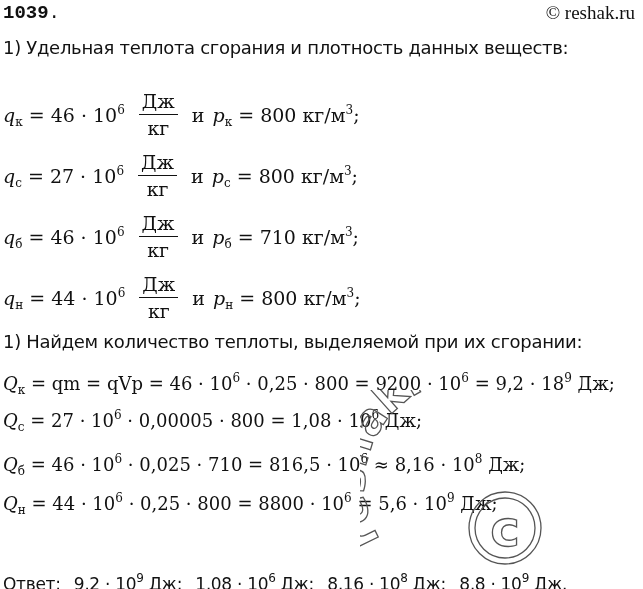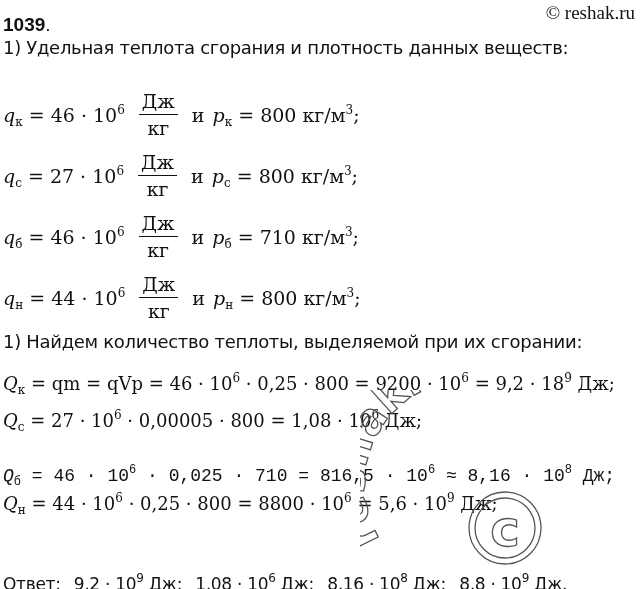--- a/index.html
+++ b/index.html
@@ -1,21 +1,21 @@
 <!DOCTYPE html>
 <html><head>
 <meta charset="utf-8">
 <style>
   html, body { margin: 0; padding: 0; background: #ffffff; }
   body {
     width: 643px; height: 589px; position: relative; overflow: hidden;
     font-family: "DejaVu Serif", serif; color: #111111;
   }
   .line { position: absolute; left: 3px; white-space: nowrap; font-size: 19px; line-height: 24px; }
-  .header-num { position: absolute; left: 3px; top: 14px; font-family: Liberation Sans, sans-serif; font-weight: bold; font-size: 19px; }
+  .header-num { position: absolute; left: 3px; top: 2px; font-family: Liberation Mono, monospace; font-weight: bold; font-size: 19px; }
   .header-num .dot { font-weight: normal; }
   .copyright { position: absolute; right: 8px; top: 2px; font-family: "Liberation Serif", serif; font-size: 19px; }
   .sans { font-family: "DejaVu Sans", sans-serif; font-size: 18px; letter-spacing: -0.3px; text-align: center; }
   .var { font-style: italic; }
   sub { font-size: 12px; vertical-align: -4px; font-style: normal; }
   sup { font-size: 12px; vertical-align: 8px; }
   .frac { display: inline-block; vertical-align: middle; text-align: center; margin: 0 8px; position: relative; top: -2px; }
   .frac .num { display: block; border-bottom: 1.3px solid #111; padding: 0 3px 2px 3px; line-height: 22px; }
   .frac .den { display: block; line-height: 22px; padding-top: 2px; }
   .gap { display: inline-block; width: 8px; }
@@ -51,21 +51,21 @@
 </div>
 
 <div class="line sans" style="top:330px;">1) Найдем количество теплоты, выделяемой при их сгорании:</div>
 
 <div class="line" style="top:366px; font-size:18px;">
   <span class="var">Q</span><sub>к</sub><span> = qm = qVp = 46 · 10</span><sup>6</sup><span> · 0,25 · 800 = 9200 · 10</span><sup>6</sup><span> = 9,2 · 18</span><sup>9</sup><span> Дж;</span>
 </div>
 <div class="line" style="top:403px; font-size:18px;">
   <span class="var">Q</span><sub>с</sub><span> = 27 · 10</span><sup>6</sup><span> · 0,00005 · 800 = 1,08 · 10</span><sup>6</sup><span> Дж;</span>
 </div>
-<div class="line" style="top:458px; font-size:18px;font-family:Liberation Mono, monospace;">
+<div class="line" style="top:447px; font-size:18px;">
   <span class="var">Q</span><sub>б</sub><span> = 46 · 10</span><sup>6</sup><span> · 0,025 · 710 = 816,5 · 10</span><sup>6</sup><span> ≈ 8,16 · 10</span><sup>8</sup><span> Дж;</span>
 </div>
 <div class="line" style="top:486px; font-size:18px;">
   <span class="var">Q</span><sub>н</sub><span> = 44 · 10</span><sup>6</sup><span> · 0,25 · 800 = 8800 · 10</span><sup>6</sup><span> = 5,6 · 10</span><sup>9</sup><span> Дж;</span>
 </div>
 
 <div class="line sans" style="top:566px; font-size:17px;">
   <span>Ответ:</span><span class="gap"></span>
   <span><span>9,2 · 10</span><sup>9</sup><span> Дж;</span></span><span class="gap"></span>
   <span><span>1,08 · 10</span><sup>6</sup><span> Дж;</span></span><span class="gap"></span>

